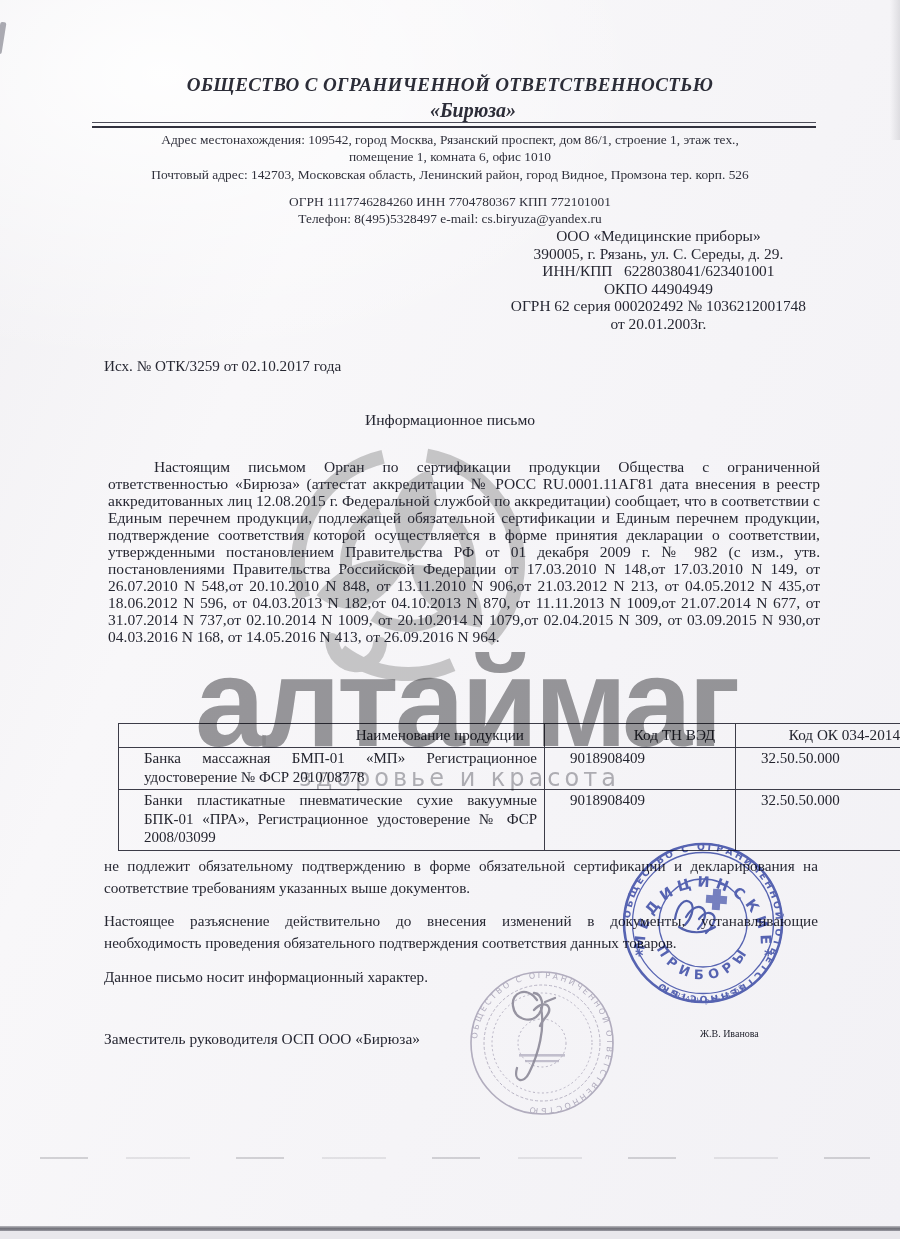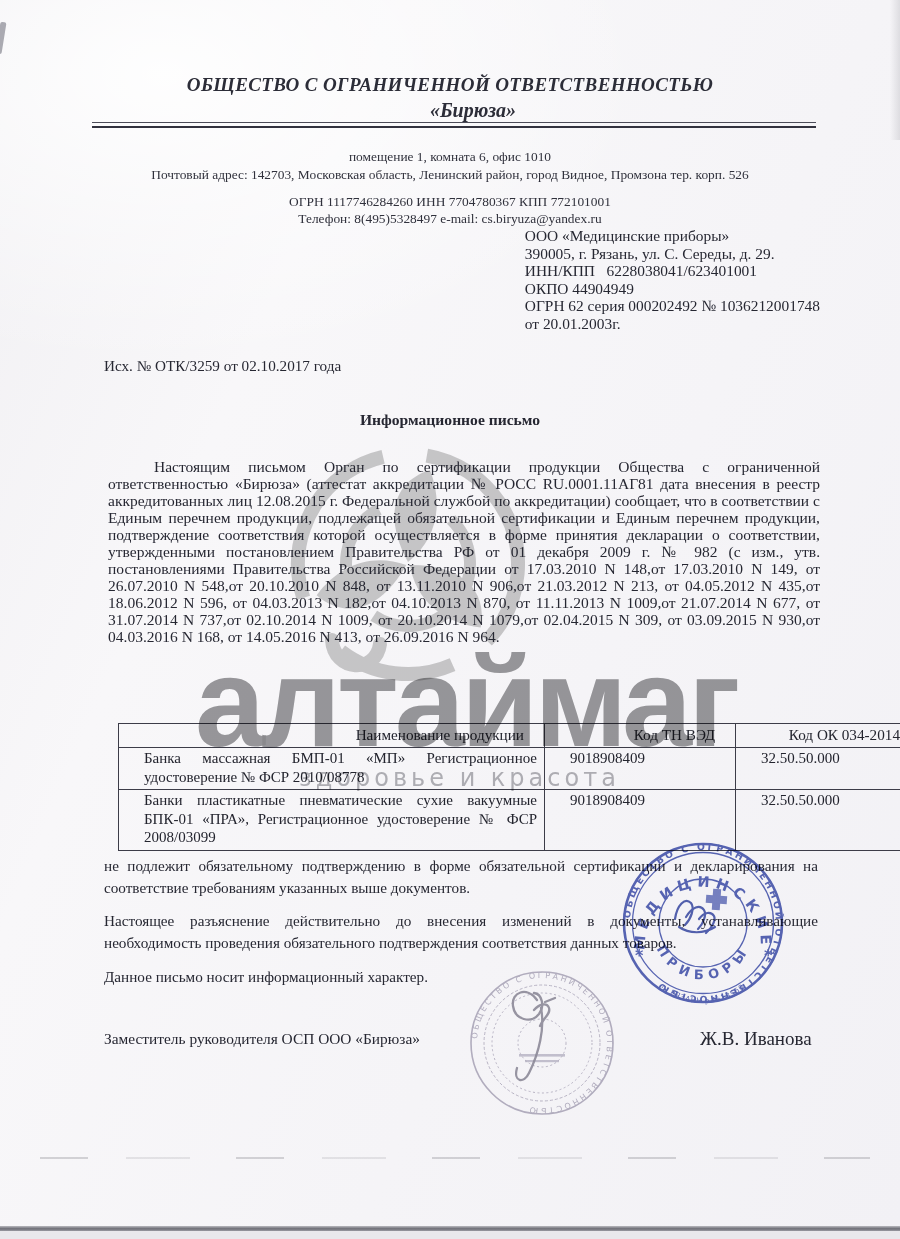--- a/index.html
+++ b/index.html
@@ -14,39 +14,39 @@
   .abs{position:absolute;}
   .ctr{left:0;width:900px;text-align:center;}
   
   .org1{top:74px;font-size:19px;font-weight:bold;font-style:italic;letter-spacing:.4px;color:#2c2d38;}
   .org2{top:99px;font-size:20px;font-weight:bold;font-style:italic;color:#2c2d38;margin-left:23px;}
   .rule{top:122px;left:92px;width:724px;height:3px;border-top:1px solid #4c4c58;border-bottom:2px solid #32323e;}
   .addr{font-size:13.4px;color:#30313c;}
   .a1{top:132px;} .a2{top:149px;} .a3{top:167px;text-align:center;}
   .a4{top:194px;} .a5{top:211px;}
   
-  .recipient{top:227px;right:80px;text-align:left;font-size:15.4px;line-height:17.5px;color:#262732;}
+  .recipient{top:227px;right:94px;text-align:center;font-size:15.4px;line-height:17.5px;color:#262732;}
   
   .refnum{top:357px;left:104px;font-size:15.2px;}
-  .title{top:411px;font-size:15.6px;font-weight:bold;}
+  .title{top:411px;font-size:15.6px;}
   
   .bodytext{top:458px;left:108px;width:712px;font-size:15.5px;line-height:17px;
     text-align:justify;text-indent:46px;color:#262732;}
   
   .prodtable{top:723px;left:118px;width:679px;border-collapse:collapse;table-layout:fixed;
     font-size:15px;color:#23242e;}
   .prodtable td{border:1.7px solid #3c3c48;vertical-align:top;padding:1px 7px 3px 25px;line-height:18.6px;}
   .prodtable .hd{text-align:right;font-size:15.2px;padding:2px 20px;height:19px;vertical-align:middle;}
   .prodtable .nm{text-align:justify;}
   .c1{width:385px;} .c2{width:150px;} .c3{width:144px;}
   
   .p-after{left:104px;width:714px;font-size:15.2px;line-height:22px;text-align:justify;}
   .pa1{top:855px;} .pa2{top:910px;} .pa3{top:966px;}
   .sig-pos{top:1030px;left:104px;font-size:15.4px;}
-  .sig-name{top:1028px;left:700px;font-size:19px;}
+  .sig-name{top:1028px;left:700px;font-size:10px;}
   
   .wm-layer{pointer-events:none;mix-blend-mode:multiply;}
   .wm-brand{top:640px;left:195px;font-family:Liberation Sans, sans-serif;font-weight:bold;
     font-size:126px;line-height:1;letter-spacing:-4px;color:rgba(141,141,143,.88);}
   .wm-tagline{top:764px;left:299px;font-family:"DejaVu Sans",sans-serif;
     font-size:24px;letter-spacing:4px;color:rgba(172,172,176,.9);}
   .wm-emblem{top:444px;left:288px;opacity:.40;}
   
   .stamp{pointer-events:none;mix-blend-mode:multiply;}
   .stamp-blue{top:803px;left:583px;opacity:.88;filter:blur(.2px);}
@@ -75,20 +75,21 @@
     <g fill="#808080">
       <path d="M120,118 C96,74 104,38 142,26 C156,62 148,96 120,118 Z"></path>
       <path d="M120,118 C96,74 104,38 142,26 C156,62 148,96 120,118 Z" transform="rotate(118 120 120)"></path>
       <path d="M120,118 C96,74 104,38 142,26 C156,62 148,96 120,118 Z" transform="rotate(238 120 120)"></path>
     </g>
   </svg>
 
   <div class="abs ctr org1">ОБЩЕСТВО С ОГРАНИЧЕННОЙ ОТВЕТСТВЕННОСТЬЮ</div>
   <div class="abs ctr org2">«Бирюза»</div>
   <div class="abs rule"></div>
+  <div class="abs ctr addr a1">Адрес местонахождения: 109542, город Москва, Рязанский проспект, дом 86/1, строение 1, этаж тех.,</div>
   <div class="abs ctr addr a2">помещение 1, комната 6, офис 1010</div>
   <div class="abs ctr addr a3">Почтовый адрес: 142703, Московская область, Ленинский район, город Видное, Промзона тер. корп. 526</div>
   <div class="abs ctr addr a4">ОГРН 1117746284260 ИНН 7704780367 КПП 772101001</div>
   <div class="abs ctr addr a5">Телефон: 8(495)5328497 e-mail: cs.biryuza@yandex.ru</div>
 
   <div class="abs recipient">
     <div>ООО «Медицинские приборы»</div>
     <div>390005, г. Рязань, ул. С. Середы, д. 29.</div>
     <div>ИНН/КПП&nbsp;&nbsp;&nbsp;6228038041/623401001</div>
     <div>ОКПО 44904949</div>

